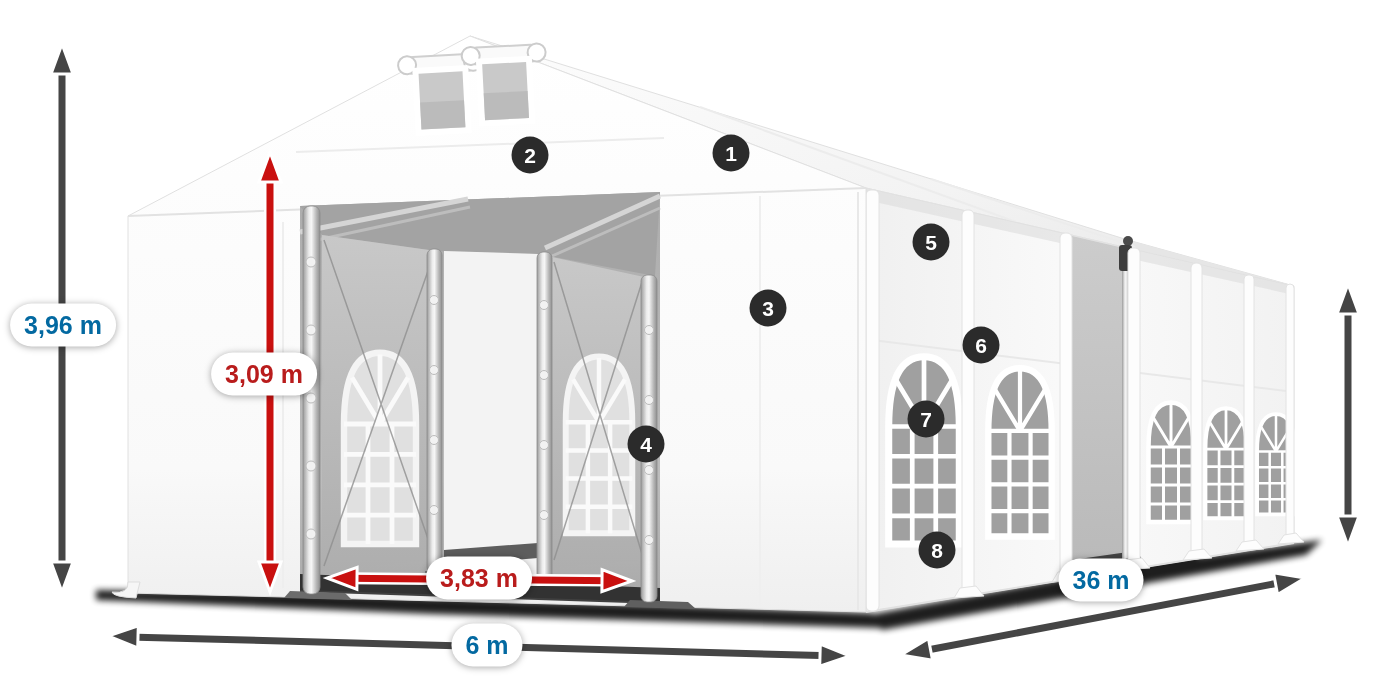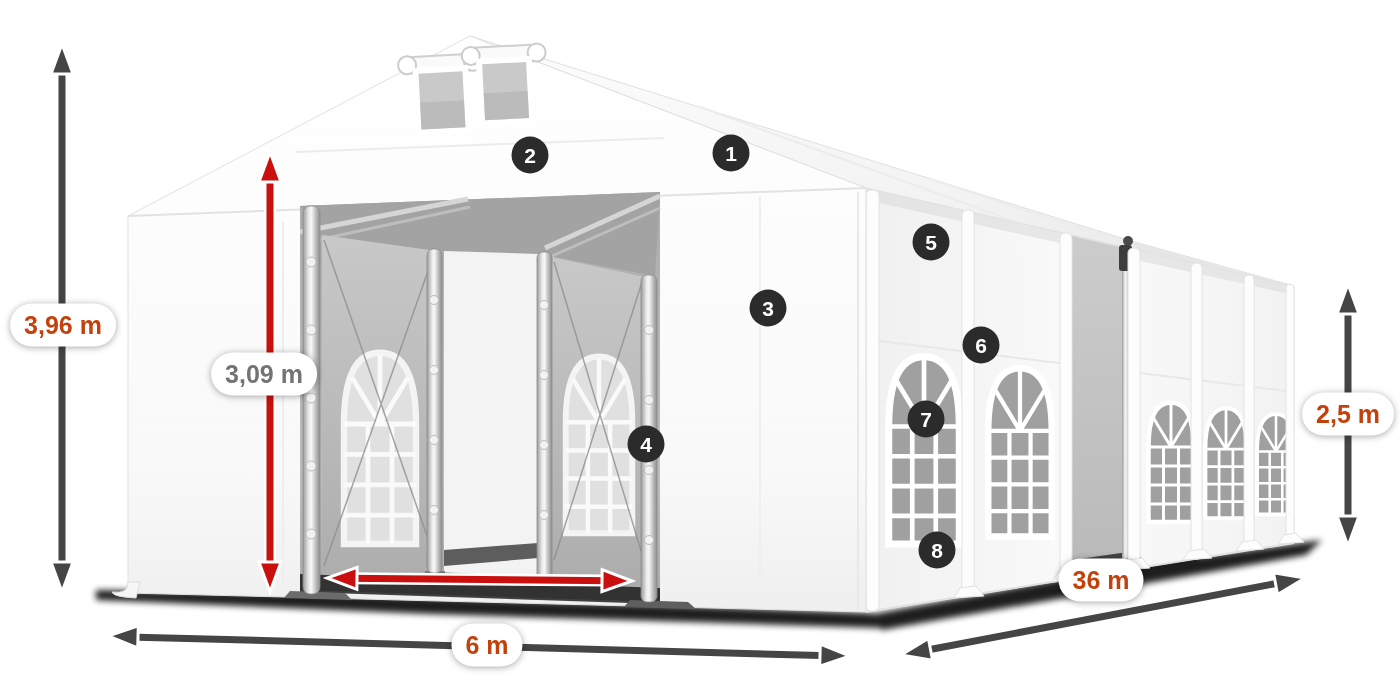--- a/index.html
+++ b/index.html
@@ -1,25 +1,25 @@
 <!DOCTYPE html>
 <html><head>
 <meta charset="utf-8">
 <style>
   html,body{margin:0;padding:0;background:#ffffff;}
   body{width:1400px;height:700px;overflow:hidden;font-family:"Liberation Sans",sans-serif;position:relative;}
   .stage{position:absolute;inset:0;width:1400px;height:700px;}
   svg.scene{position:absolute;left:0;top:0;}
   .pill{
     position:absolute;transform:translate(-50%,-50%);
-    background:#ffffff;color:#c2410c;font-weight:bold;font-size:25px;line-height:1;
+    background:#ffffff;color:#0369a1;font-weight:bold;font-size:25px;line-height:1;
     padding:9px 14px;border-radius:24px;box-shadow:0 1px 7px rgba(0,0,0,0.35);
     white-space:nowrap;z-index:3;
   }
-  .pill.red{color:#737373;}
+  .pill.red{color:#b91c1c;}
   .marker{
     position:absolute;transform:translate(-50%,-50%);
     width:37px;height:37px;border-radius:50%;
     background:#2b2b2b;color:#ffffff;font-weight:bold;font-size:21px;
     display:flex;align-items:center;justify-content:center;z-index:2;
   }
 </style>
 </head>
 <body>
 
@@ -262,23 +262,23 @@
     <line x1="346" y1="578.2" x2="613" y2="580.7" stroke="#c9100f" stroke-width="7"></line>
     <g fill="#c9100f" stroke="#ffffff" stroke-width="3">
       <use href="#ah" transform="translate(327,578) rotate(270.6)"></use>
       <use href="#ah" transform="translate(632,581) rotate(90.6)"></use>
     </g>
   </g>
 </svg>
 
 <div class="pill" style="left:63px;top:325px">3,96 m</div>
 <div class="pill red" style="left:264px;top:374px">3,09 m</div>
+<div class="pill red" style="left:479px;top:578px">3,83 m</div>
 <div class="pill" style="left:487px;top:645px">6 m</div>
 <div class="pill" style="left:1101px;top:580px">36 m</div>
-<div class="pill" style="left:1348px;top:414px">2,5 m</div>
 
 <div class="marker" style="left:731px;top:153px">1</div>
 <div class="marker" style="left:530px;top:155px">2</div>
 <div class="marker" style="left:768px;top:308px">3</div>
 <div class="marker" style="left:646px;top:444px">4</div>
 <div class="marker" style="left:931px;top:242px">5</div>
 <div class="marker" style="left:981px;top:345px">6</div>
 <div class="marker" style="left:926px;top:419px">7</div>
 <div class="marker" style="left:937px;top:550px">8</div>
 

